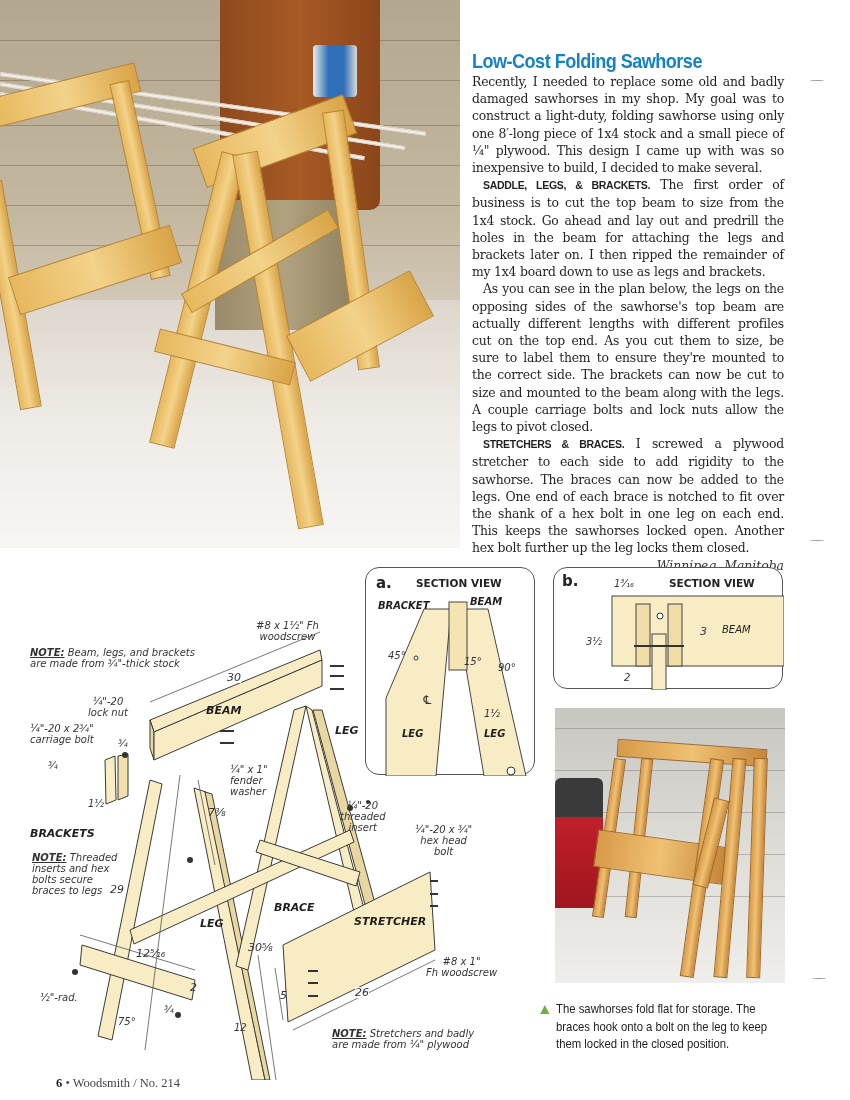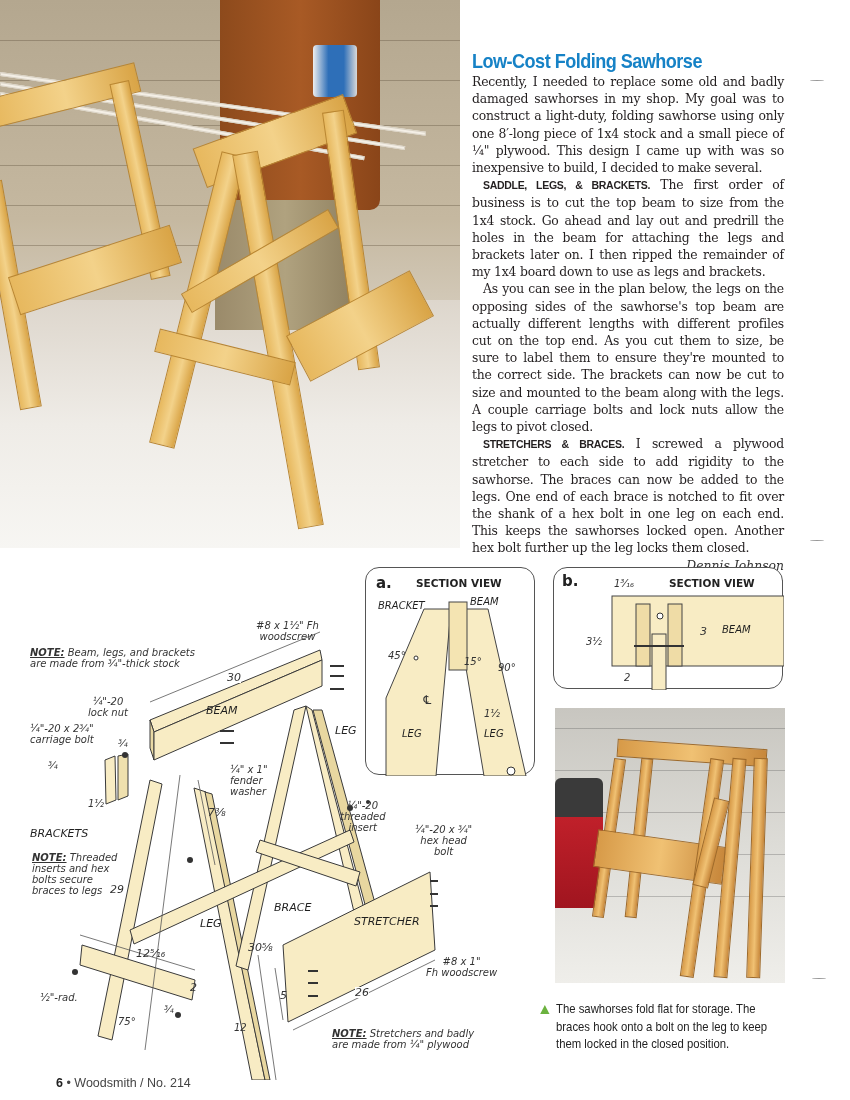--- a/index.html
+++ b/index.html
@@ -29,40 +29,40 @@
   .article p { font-size: 12.4px; line-height: 17.2px; text-align: justify; letter-spacing: -0.2px; }
   .article p + p { text-indent: 11px; }
   .article .runin { font-family: "Liberation Sans", sans-serif; font-weight: 700; font-size: 10.5px;
                     letter-spacing: -0.3px; }
   .article .sig { font-style: italic; text-align: right; font-size: 12.4px; line-height: 17.5px; color: #333; }
 
   
   .drawing { position: absolute; left: 30px; top: 560px; width: 520px; height: 520px; }
   .lbl { position: absolute; font-family: "DejaVu Sans", sans-serif; font-style: italic; font-size: 10px;
          line-height: 11px; color: #333; white-space: nowrap; }
-  .lbl.b { font-weight: 400; font-size: 11px; color: #1f1f1f; }
+  .lbl.b { font-weight: 700; font-size: 11px; color: #1f1f1f; }
   .lbl b { font-weight: 700; text-decoration: underline; }
 
   .detail-box { position: absolute; background: #fff; border: 1.5px solid #555; border-radius: 14px; }
   .detail-tag { position: absolute; font-family: "DejaVu Sans", sans-serif; font-weight: 700; font-size: 15px; color: #222; }
   .detail-title { position: absolute; font-family: "DejaVu Sans", sans-serif; font-weight: 700; font-size: 10.5px; color: #222; white-space: nowrap; }
 
   
   .photo2 { position: absolute; left: 555px; top: 708px; width: 230px; height: 275px; overflow: hidden;
             background: linear-gradient(180deg,#c8c6c0 0%,#dddcd7 50%,#efeeea 100%); }
   .photo2 .wall-line { position: absolute; left: 0; width: 230px; height: 1px; background: rgba(80,80,80,.3); }
   .photo2 .bin { position: absolute; left: 0; top: 70px; width: 48px; height: 130px; background: linear-gradient(180deg,#3a3a3a 0 30%,#c0202a 30%,#a0151f); border-radius: 6px 6px 0 0; }
   .photo2 .wood { position: absolute; background: linear-gradient(90deg,#d79a48,#f0c173 50%,#c7873b); border: 1px solid #9e6a2a; transform-origin: center; }
 
   .caption { position: absolute; left: 556px; top: 1001px; width: 240px; font-family: "Liberation Sans", sans-serif;
              font-size: 12.2px; line-height: 17.5px; color: #222; transform: scaleX(.93); transform-origin: left; }
   .caption .tri { position: absolute; left: -17px; top: 4px; width: 0; height: 0;
                   border-left: 5px solid transparent; border-right: 5px solid transparent; border-bottom: 9px solid #6bb23e; }
 
-  .footer { position: absolute; left: 56px; top: 1076px; font-family: Liberation Sans, sans-serif; font-size: 12.5px; color: #444; }
+  .footer { position: absolute; left: 56px; top: 1076px; font-family: Liberation Serif, serif; font-size: 12.5px; color: #444; }
   .footer .pg { font-weight: 700; color: #222; }
 
   .margin-mark { position: absolute; width: 14px; height: 2px; border-top: 1px solid #999; border-radius: 50%; }
 </style>
 </head>
 <body>
 
 <div class="hero">
   <div class="wall-line" style="top:40px"></div>
   <div class="wall-line" style="top:80px"></div>
@@ -92,21 +92,20 @@
   <div class="wood" style="left:155px;top:345px;width:140px;height:24px;transform:rotate(14deg)"></div>
   <div class="wood" style="left:290px;top:300px;width:140px;height:52px;transform:rotate(-28deg)"></div>
 </div>
 
 <div class="article">
   <h1>Low-Cost Folding Sawhorse</h1>
   <p>Recently, I needed to replace some old and badly damaged sawhorses in my shop. My goal was to construct a light-duty, folding sawhorse using only one 8′-long piece of 1x4 stock and a small piece of ¼" plywood. This design I came up with was so inexpensive to build, I decided to make several.</p>
   <p><span class="runin">SADDLE, LEGS, &amp; BRACKETS.</span><span> The first order of business is to cut the top beam to size from the 1x4 stock. Go ahead and lay out and predrill the holes in the beam for attaching the legs and brackets later on. I then ripped the remainder of my 1x4 board down to use as legs and brackets.</span></p>
   <p><span>As you can see in the plan below, the legs on the opposing sides of the sawhorse's top beam are actually different lengths with different profiles cut on the top end. As you cut them to size, be sure to label them to ensure they're mounted to the correct side. The brackets can now be cut to size and mounted to the beam along with the legs. A couple carriage bolts and lock nuts allow the legs to pivot closed.</span></p>
   <p><span class="runin">STRETCHERS &amp; BRACES.</span><span> I screwed a plywood stretcher to each side to add rigidity to the sawhorse. The braces can now be added to the legs. One end of each brace is notched to fit over the shank of a hex bolt in one leg on each end. This keeps the sawhorses locked open. Another hex bolt further up the leg locks them closed.</span></p>
-  <div class="sig">Dennis Johnson</div>
   <div class="sig">Winnipeg, Manitoba</div>
 </div>
 
 <div class="margin-mark" style="left:810px;top:80px"></div>
 <div class="margin-mark" style="left:810px;top:540px"></div>
 <div class="margin-mark" style="left:812px;top:978px"></div>
 
 <div class="drawing">
   <svg width="520" height="520" viewBox="0 0 520 520" style="position:absolute;left:0;top:0">
     <g stroke="#3a3a3a" stroke-width="1" fill="#f8ecc4">

